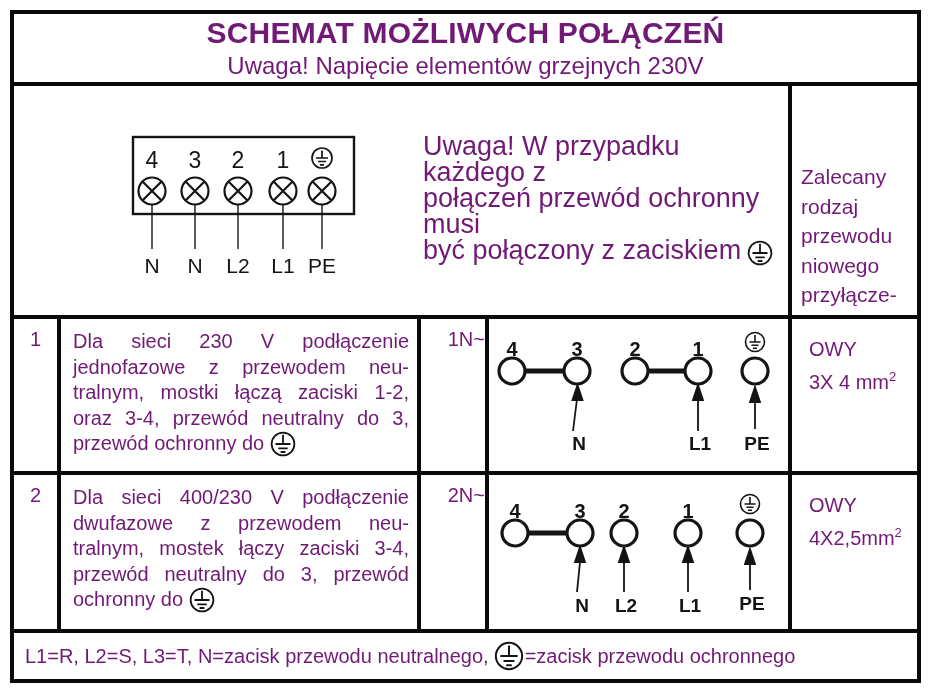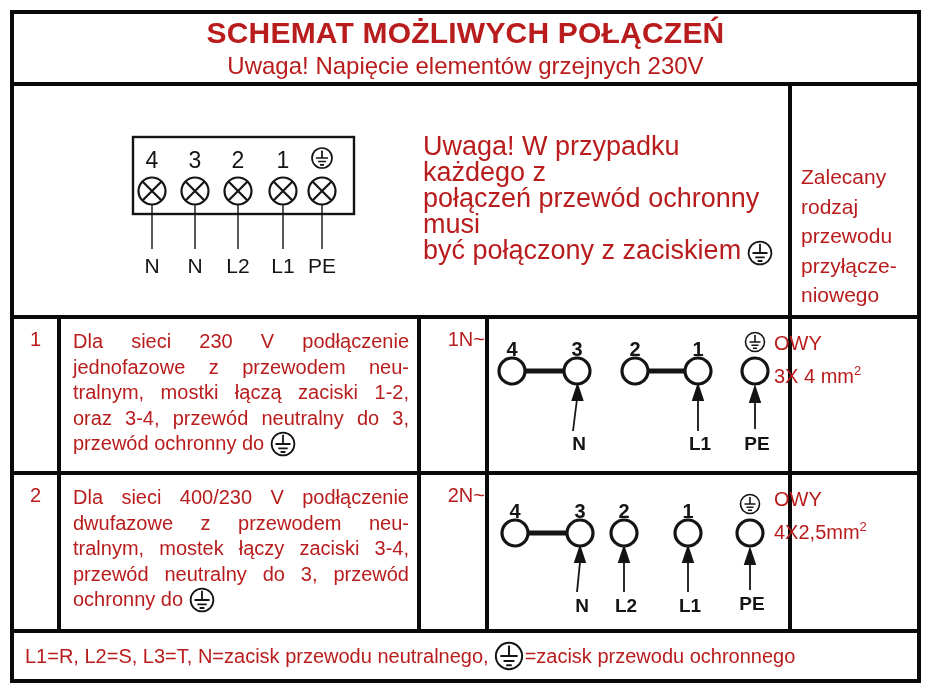--- a/index.html
+++ b/index.html
@@ -1,21 +1,21 @@
 <!DOCTYPE html>
 <html><head>
 <meta charset="utf-8">
 <style>
   html,body { margin:0; padding:0; background:#e8e8e8; }
   .sheet {
     position: relative;
     width: 931px; height: 693px;
     background: #ffffff;
     font-family: "Liberation Sans", "DejaVu Sans", sans-serif;
-    color: #b91c1c;
+    color: #701a75;
     overflow: hidden;
   }
   .tbl {
     position: absolute;
     left: 10px; top: 10px;
     width: 903px; height: 665px;
     border: 4px solid #0a0a0a;
   }
   .hline, .vline { position: absolute; background: #0a0a0a; }
   .hline { left: 0; width: 903px; height: 4px; }
@@ -39,21 +39,21 @@
   
   .num-cell { left:0; width:43px; display:flex; justify-content:center; }
   .num-cell span { font-size:20px; margin-top:9px; }
   .text-cell { left:47px; width:356px; padding:10px 8px 0 12px; box-sizing:border-box; }
   .jtext { font-size:20px; line-height:25.5px; }
   .jtext div { text-align: justify; text-align-last: justify; }
   .jtext div.lastline { text-align-last: left; }
   .sys-cell { left:407px; width:64px; display:flex; justify-content:flex-end; }
   .sys-cell span { font-size:20px; margin-top:9px; }
   .diag-cell { left:475px; width:299px; }
-  .cable-cell { left:750px; width:125px; padding:11px 0 0 10px; box-sizing:border-box;
+  .cable-cell { left:785px; width:125px; padding:17px 0 0 10px; box-sizing:border-box;
     font-size:20px; line-height:27px; }
   .cable-cell sup { font-size:13px; }
 
   
   .footer-cell { left:0; top:619px; width:903px; height:46px;
     display:flex; align-items:center; padding-left:11px; box-sizing:border-box;
     font-size:20px; }
 
   
   svg text { font-family:"Liberation Sans","DejaVu Sans",sans-serif; fill:#141414; }
@@ -134,22 +134,22 @@
             </svg>
         </div>
       </div>
     </div>
 
     <div class="cell right-head">
       <div class="right-head-inner">
         <div>Zalecany</div>
         <div>rodzaj</div>
         <div>przewodu</div>
+        <div>niowego</div>
         <div>przyłącze-</div>
-        <div>niowego</div>
       </div>
     </div>
 
     <div class="cell num-cell" style="top:305px;height:152px">
       <span>1</span>
     </div>
     <div class="cell text-cell" style="top:305px;height:152px">
       <div class="jtext">
         <div>Dla sieci 230 V podłączenie</div>
         <div>jednofazowe z przewodem neu-</div>

